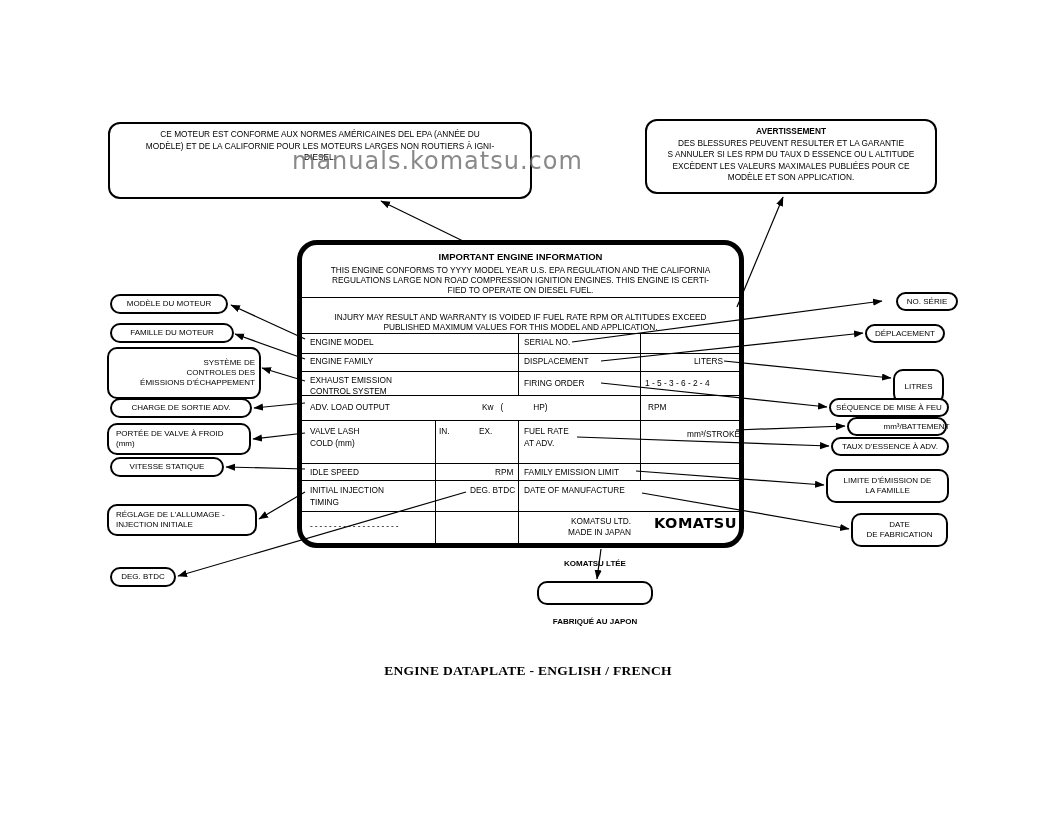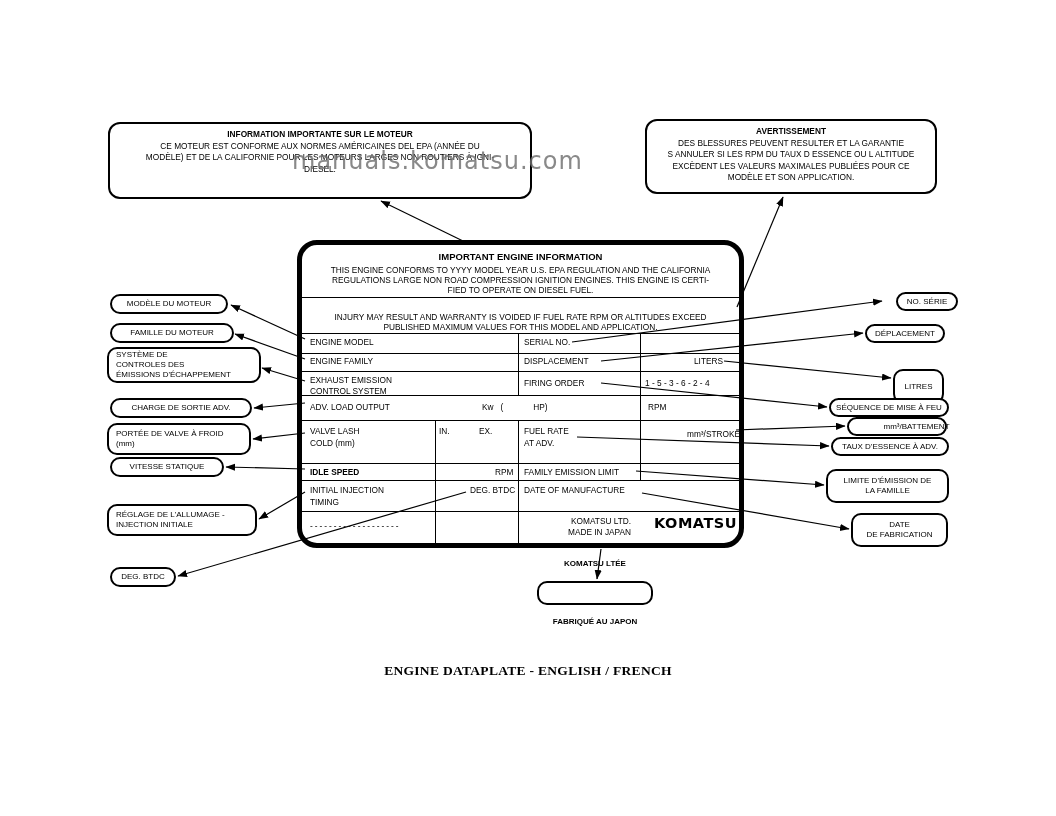--- a/index.html
+++ b/index.html
@@ -71,21 +71,20 @@
       <line x1="601" y1="383" x2="827" y2="407" marker-end="url(#ah)"></line>
       <line x1="736" y1="430" x2="845" y2="426" marker-end="url(#ah)"></line>
       <line x1="577" y1="437" x2="829" y2="446" marker-end="url(#ah)"></line>
       <line x1="636" y1="471" x2="824" y2="485" marker-end="url(#ah)"></line>
       <line x1="642" y1="493" x2="849" y2="529" marker-end="url(#ah)"></line>
       <line x1="601" y1="549" x2="597" y2="579" marker-end="url(#ah)"></line>
     </g>
   </svg>
 
   <div class="box" style="left:108px; top:122px; width:424px; height:77px;">
-    <span class="bt">INFORMATION IMPORTANTE SUR LE MOTEUR</span>
     <span class="bl">CE MOTEUR EST CONFORME AUX NORMES AMÉRICAINES DEL EPA (ANNÉE DU</span>
     <span class="bl">MODÈLE) ET DE LA CALIFORNIE POUR LES MOTEURS LARGES NON ROUTIERS À IGNI-</span>
     <span class="bl">DIESEL.</span>
   </div>
 
   <div class="watermark">manuals.komatsu.com</div>
 
   <div class="box" style="left:645px; top:119px; width:292px; height:75px;">
     <span class="bt">AVERTISSEMENT</span>
     <span class="bl">DES BLESSURES PEUVENT RESULTER ET LA GARANTIE</span>
@@ -133,42 +132,42 @@
     <span class="t" style="left:346px; top:157px;">RPM</span>
 
     <span class="t" style="left:8px; top:181px;">VALVE LASH</span>
     <span class="t" style="left:8px; top:193px;">COLD (mm)</span>
     <span class="t" style="left:137px; top:181px;">IN.</span>
     <span class="t" style="left:177px; top:181px;">EX.</span>
     <span class="t" style="left:222px; top:181px;">FUEL RATE</span>
     <span class="t" style="left:222px; top:193px;">AT ADV.</span>
     <span class="t" style="left:385px; top:184px;">mm³/STROKE</span>
 
-    <span class="t" style="left:8px; top:222px;font-weight:bold;">IDLE SPEED</span>
+    <span class="t" style="left:8px; top:222px;">IDLE SPEED</span>
     <span class="t" style="left:193px; top:222px;">RPM</span>
     <span class="t" style="left:222px; top:222px;">FAMILY EMISSION LIMIT</span>
 
     <span class="t" style="left:8px; top:240px;">INITIAL INJECTION</span>
     <span class="t" style="left:8px; top:252px;">TIMING</span>
     <span class="t" style="left:168px; top:240px;">DEG. BTDC</span>
     <span class="t" style="left:222px; top:240px;">DATE OF MANUFACTURE</span>
 
     <span class="t" style="left:8px; top:276px; letter-spacing:2px;">-------------------</span>
     <span class="t" style="left:269px; top:271px;">KOMATSU LTD.</span>
     <span class="t" style="left:266px; top:282px;">MADE IN JAPAN</span>
     <span class="t logo" style="left:352px; top:270px;">KOMATSU</span>
   </div>
 
   <div class="callout" style="left:110px; top:294px; width:118px; height:20px;">
     <span>MODÈLE DU MOTEUR</span>
   </div>
   <div class="callout" style="left:110px; top:323px; width:124px; height:20px;">
     <span>FAMILLE DU MOTEUR</span>
   </div>
-  <div class="callout left-align" style="left:107px; top:347px; width:154px; height:36px;">
+  <div class="callout left-align" style="left:107px; top:347px; width:154px; height:52px;align-items:flex-end;">
     <span>SYSTÈME DE</span>
     <span>CONTROLES DES</span>
     <span>ÉMISSIONS D'ÉCHAPPEMENT</span>
   </div>
   <div class="callout" style="left:110px; top:398px; width:142px; height:20px;">
     <span>CHARGE DE SORTIE ADV.</span>
   </div>
   <div class="callout left-align" style="left:107px; top:423px; width:144px; height:32px;">
     <span>PORTÉE DE VALVE À FROID</span>
     <span>(mm)</span>

